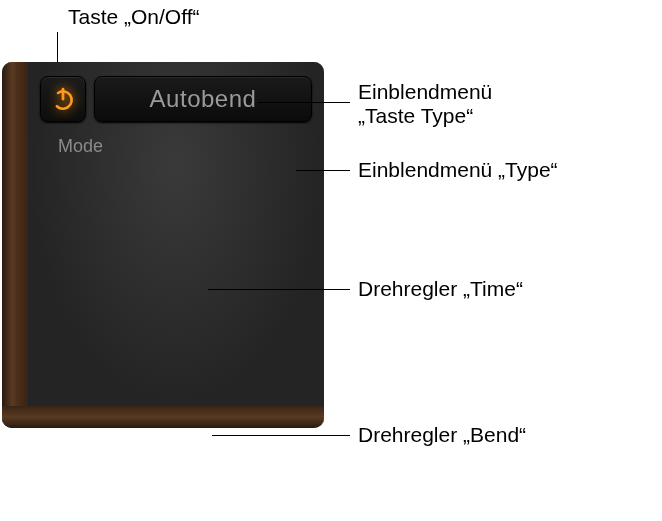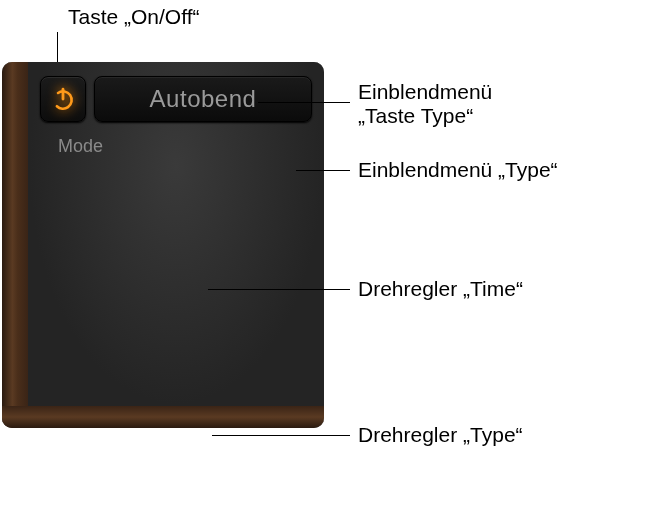--- a/index.html
+++ b/index.html
@@ -207,14 +207,14 @@
 <div class="callout" style="left:358px; top:80px;">Einblendmenü</div>
 <div class="callout" style="left:358px; top:104px;">„Taste Type“</div>
 <div class="callout-line" style="left:258px; top:102px; width:92px;"></div>
 
 <div class="callout" style="left:358px; top:158px;">Einblendmenü „Type“</div>
 <div class="callout-line" style="left:296px; top:170px; width:54px;"></div>
 
 <div class="callout" style="left:358px; top:277px;">Drehregler „Time“</div>
 <div class="callout-line" style="left:208px; top:289px; width:142px;"></div>
 
-<div class="callout" style="left:358px; top:423px;">Drehregler „Type“</div>
+<div class="callout" style="left:358px; top:423px;">Drehregler „Bend“</div>
 <div class="callout-line" style="left:212px; top:435px; width:138px;"></div>
 
 </body></html>

